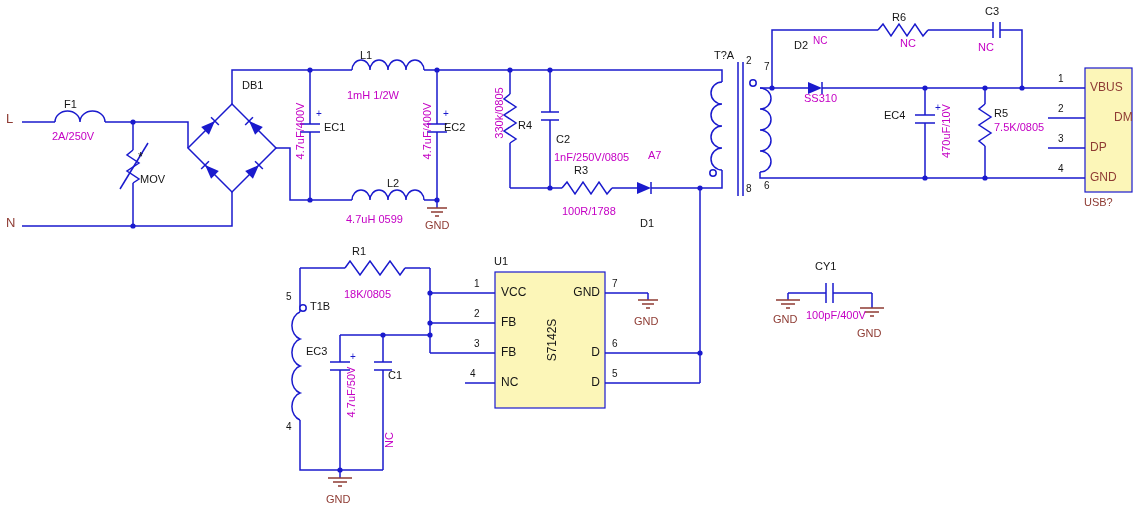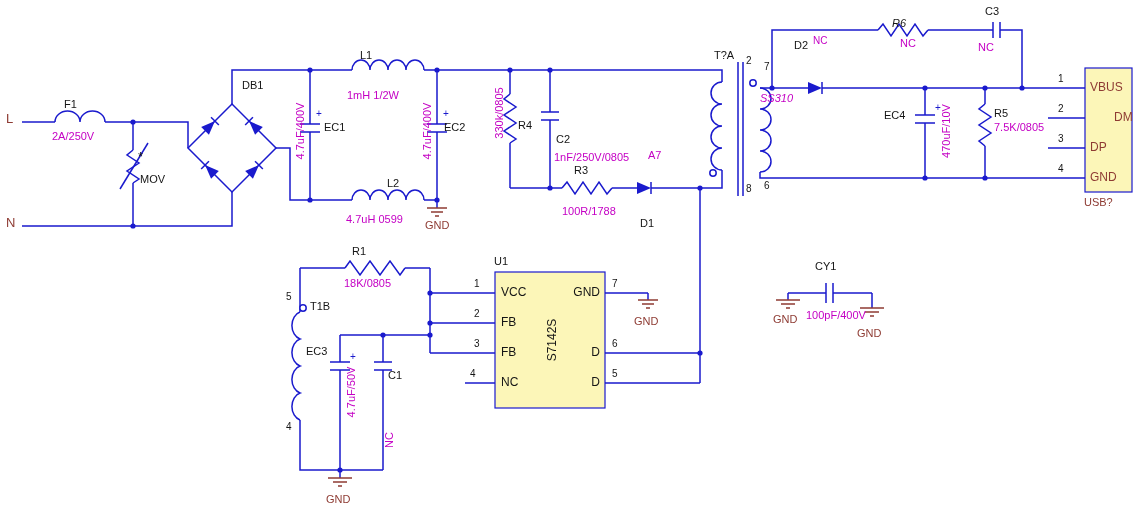--- a/index.html
+++ b/index.html
@@ -203,22 +203,22 @@
 <div class="t mag" style="left:648px;top:150px;">A7</div>
 
 <div class="t blk" style="left:714px;top:50px;">T?A</div>
 <div class="t blk s10" style="left:746px;top:56px;">2</div>
 <div class="t blk s10" style="left:746px;top:184px;">8</div>
 <div class="t blk s10" style="left:764px;top:62px;">7</div>
 <div class="t blk s10" style="left:764px;top:181px;">6</div>
 
 <div class="t blk" style="left:794px;top:40px;">D2</div>
 <div class="t mag s10" style="left:813px;top:36px;">NC</div>
-<div class="t mag" style="left:760px;top:93px;font-style:italic;">SS310</div>
-<div class="t blk" style="left:892px;top:18px;font-style:italic;">R6</div>
+<div class="t mag" style="left:804px;top:93px;">SS310</div>
+<div class="t blk" style="left:892px;top:12px;">R6</div>
 <div class="t mag" style="left:900px;top:38px;">NC</div>
 <div class="t blk" style="left:985px;top:6px;">C3</div>
 <div class="t mag" style="left:978px;top:42px;">NC</div>
 
 <div class="t blk" style="left:884px;top:110px;">EC4</div>
 <div class="t blu s10" style="left:935px;top:103px;">+</div>
 <div class="t mag vt" style="left:947px;top:131px;">470uF/10V</div>
 <div class="t blk" style="left:994px;top:108px;">R5</div>
 <div class="t mag" style="left:994px;top:122px;">7.5K/0805</div>
 
@@ -249,21 +249,21 @@
 <div class="t blk s10" style="left:474px;top:279px;">1</div>
 <div class="t blk s10" style="left:474px;top:309px;">2</div>
 <div class="t blk s10" style="left:474px;top:339px;">3</div>
 <div class="t blk s10" style="left:470px;top:369px;">4</div>
 <div class="t blk s10" style="left:612px;top:279px;">7</div>
 <div class="t blk s10" style="left:612px;top:339px;">6</div>
 <div class="t blk s10" style="left:612px;top:369px;">5</div>
 <div class="t red" style="left:634px;top:316px;">GND</div>
 
 <div class="t blk" style="left:352px;top:246px;">R1</div>
-<div class="t mag" style="left:344px;top:278px;">18K/0805</div>
+<div class="t mag" style="left:344px;top:289px;">18K/0805</div>
 <div class="t blk" style="left:310px;top:301px;">T1B</div>
 <div class="t blk s10" style="left:286px;top:292px;">5</div>
 <div class="t blk s10" style="left:286px;top:422px;">4</div>
 <div class="t blk" style="left:306px;top:346px;">EC3</div>
 <div class="t blu s10" style="left:350px;top:352px;">+</div>
 <div class="t mag vt" style="left:352px;top:392px;">4.7uF/50V</div>
 <div class="t blk" style="left:388px;top:370px;">C1</div>
 <div class="t mag vt" style="left:390px;top:440px;">NC</div>
 <div class="t red" style="left:326px;top:494px;">GND</div>
 

